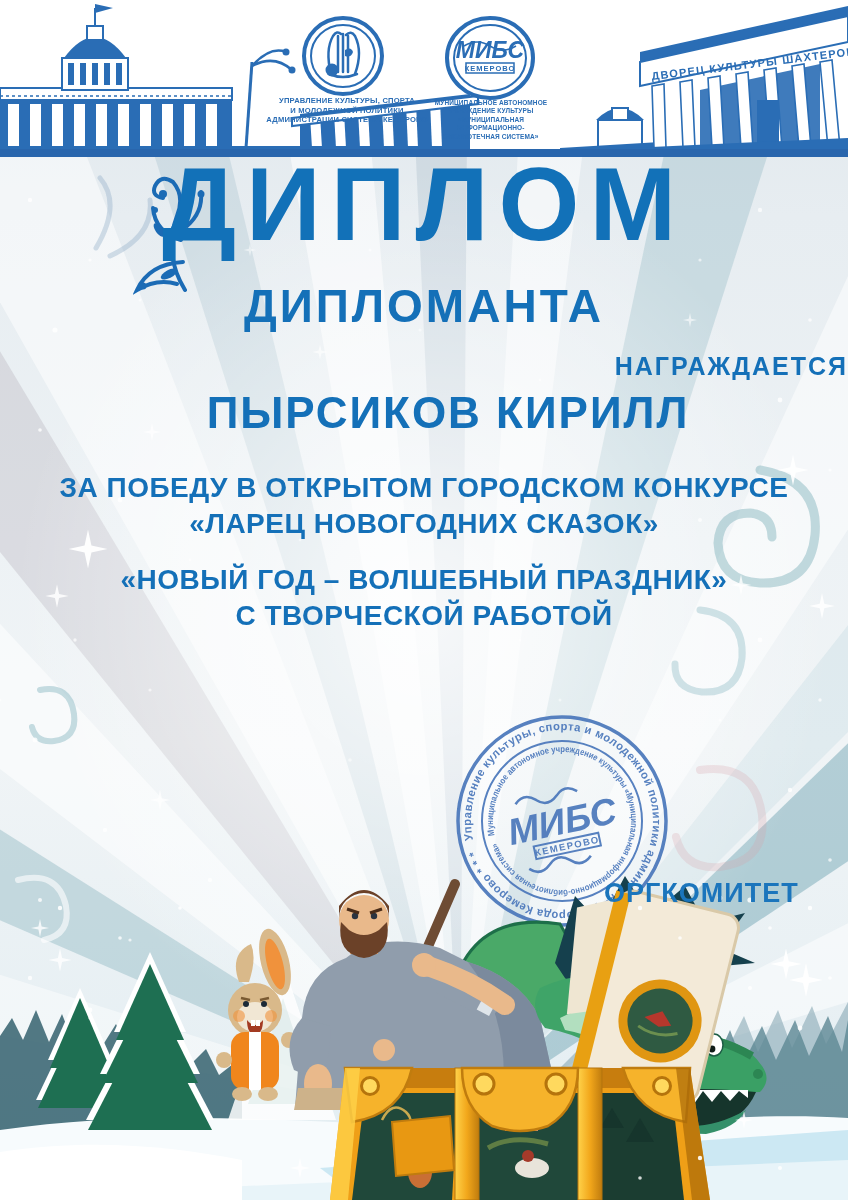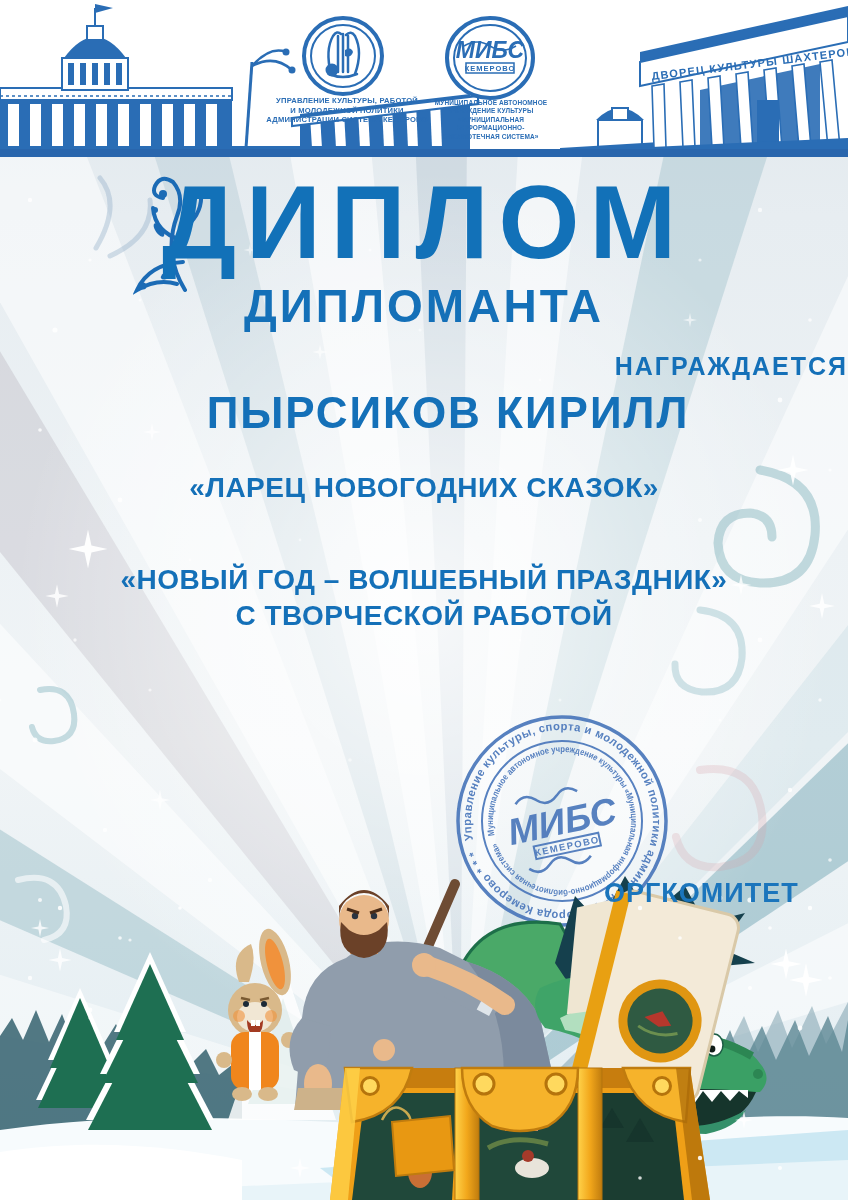--- a/index.html
+++ b/index.html
@@ -17,21 +17,21 @@
   .header-band{position:absolute;left:0;top:149px;width:848px;height:8px;background:#2966ad;}
   .logo-caption{
     position:absolute;color:#2a6db5;font-weight:bold;text-align:center;z-index:3;
   }
   .cap1{left:252px;top:96px;width:190px;font-size:7.6px;line-height:9.6px;letter-spacing:.2px;}
   .cap2{left:425px;top:99px;width:132px;font-size:6.5px;line-height:8.4px;letter-spacing:.1px;}
   .ctext{
     position:absolute;left:0;width:848px;text-align:center;color:#1470b8;font-weight:bold;z-index:2;
     text-transform:uppercase;
   }
-  .title-main{top:170px;font-size:104px;line-height:104px;letter-spacing:10px;color:#1271b8;}
+  .title-main{top:152px;font-size:104px;line-height:104px;letter-spacing:10px;color:#1271b8;}
   .title-sub{top:282px;font-size:46px;line-height:48px;letter-spacing:3px;}
   .awarded{top:352px;font-size:25px;letter-spacing:2px;text-align:right;}
   .recipient{top:388px;font-size:44px;letter-spacing:2px;padding-left:24px;}
   .reason{top:470px;font-size:28px;line-height:36px;letter-spacing:.5px;}
   .work{top:562px;font-size:28px;line-height:36px;letter-spacing:.5px;}
   .wish{top:655px;font-size:28px;line-height:36px;letter-spacing:.5px;}
   .stamp-wrap{position:absolute;left:444px;top:703px;width:236px;height:236px;z-index:2;opacity:.92;}
   .orgkomitet{
     position:absolute;left:604px;top:842px;width:244px;z-index:4;color:#1b75bc;
     font-weight:bold;font-size:27px;letter-spacing:1px;text-align:left;margin-top:36px;
@@ -225,21 +225,21 @@
         <path d="M54,58 Q62,36 54,20 q -4,-6 -9,-1"></path>
         <line x1="37" y1="20" x2="37" y2="56"></line>
           <line x1="42" y1="18" x2="42" y2="56"></line>
         <line x1="47" y1="20" x2="47" y2="56"></line>
         <path d="M28,58 q 14,6 28,0"></path>
       </g>
       <circle cx="31" cy="54" r="6.5" fill="#2a6db5"></circle>
       <path d="M44,34 q 6,-4 8,2 q -2,6 -8,4 Z" fill="#2a6db5"></path>
     </svg>
     <div class="logo-caption cap1">
-      <div>УПРАВЛЕНИЕ КУЛЬТУРЫ, РАБОТОЙ</div>
+      <div>УПРАВЛЕНИЕ КУЛЬТУРЫ, СПОРТА</div>
       <div>И МОЛОДЕЖНОЙ ПОЛИТИКИ</div>
       <div>АДМИНИСТРАЦИИ СИСТЕМА КЕМЕРОВО</div>
     </div>
 
     
     <svg style="position:absolute;left:444px;top:16px;" width="92" height="84" viewBox="0 0 92 84">
       <ellipse cx="46" cy="42" rx="43" ry="40" fill="#ffffff" stroke="#2a6db5" stroke-width="4"></ellipse>
       <ellipse cx="46" cy="42" rx="36" ry="33" fill="none" stroke="#2a6db5" stroke-width="2"></ellipse>
       <text x="46" y="42" text-anchor="middle" font-size="23" font-weight="bold" font-style="italic" fill="#2a6db5">МИБС</text>
       <rect x="22" y="47" width="48" height="10" fill="none" stroke="#2a6db5" stroke-width="1.5"></rect>
@@ -270,20 +270,21 @@
       <ellipse cx="36" cy="104" rx="9" ry="4" transform="rotate(-28 36 104)"></ellipse>
       <ellipse cx="26" cy="60" rx="8" ry="3.5" transform="rotate(55 26 60)"></ellipse>
     </g>
   </svg>
 
   <div class="ctext title-main">ДИПЛОМ</div>
   <div class="ctext title-sub">ДИПЛОМАНТА</div>
   <div class="ctext awarded">НАГРАЖДАЕТСЯ</div>
   <div class="ctext recipient">ПЫРСИКОВ КИРИЛЛ</div>
   <div class="ctext reason">
+    <div>ЗА ПОБЕДУ В ОТКРЫТОМ ГОРОДСКОМ КОНКУРСЕ</div>
     <div>«ЛАРЕЦ НОВОГОДНИХ СКАЗОК»</div>
   </div>
   <div class="ctext work">
     <div>«НОВЫЙ ГОД – ВОЛШЕБНЫЙ ПРАЗДНИК»</div>
     <div>С ТВОРЧЕСКОЙ РАБОТОЙ</div>
   </div>
 
   <div class="stamp-wrap">
     <svg width="236" height="236" viewBox="-118 -118 236 236" style="transform:rotate(-12deg);">
       <defs>

